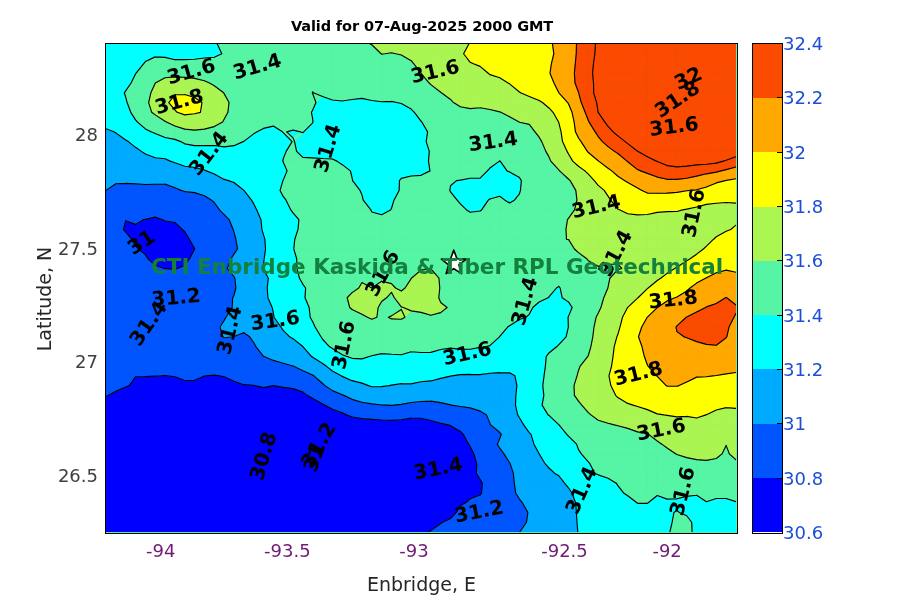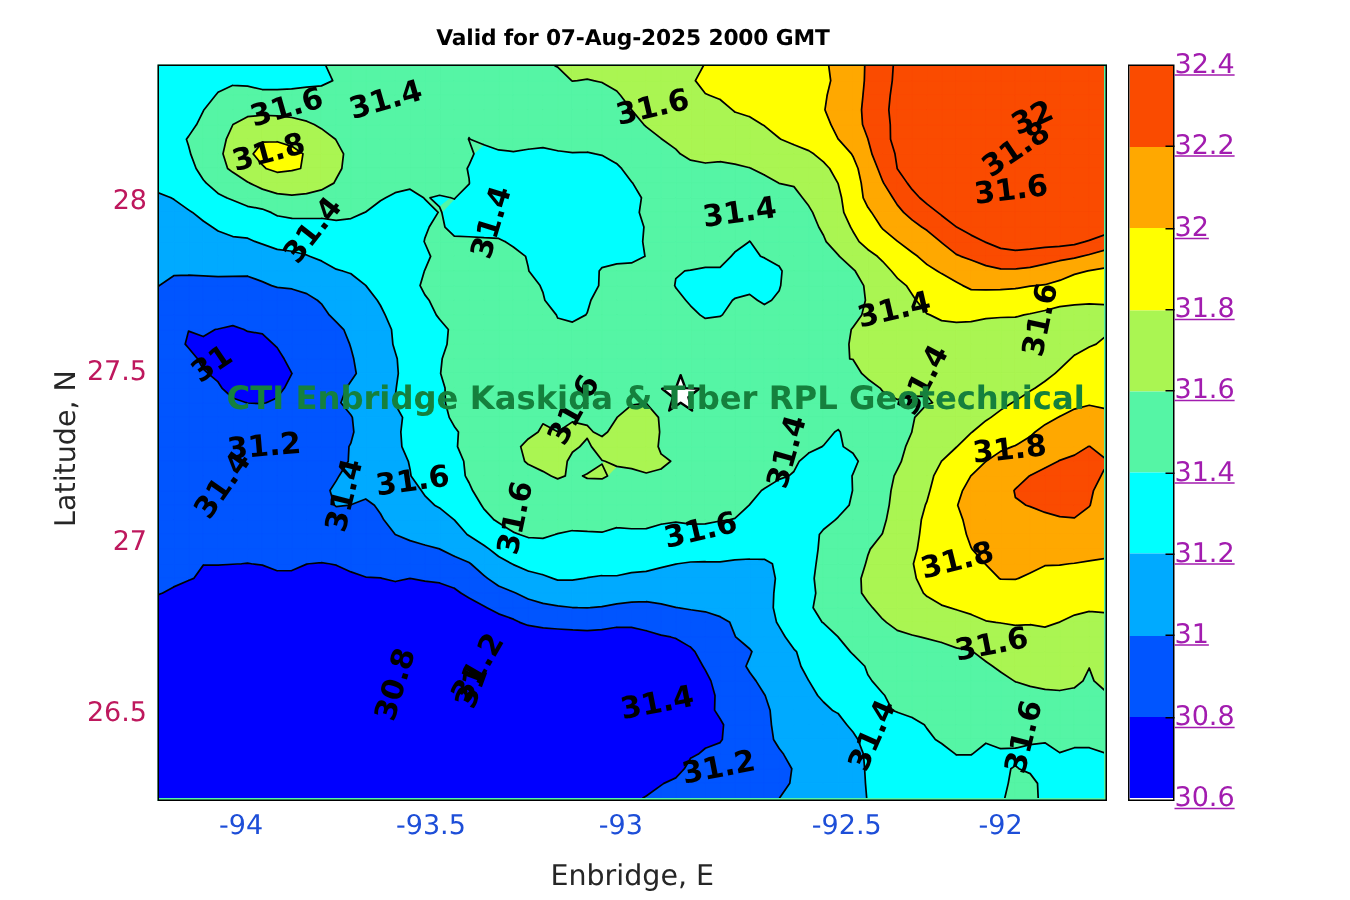--- a/index.html
+++ b/index.html
@@ -44,47 +44,46 @@
   .axis-label-y {
     position: absolute;
     left: -76px; top: 288px;
     width: 240px; text-align: center;
     font-size: 19px; color: #262626;
     transform: rotate(-90deg);
     transform-origin: center center;
   }
   .xtick {
     position: absolute; top: 540px;
-    font-size: 18px; color: #1d4ed8;
+    font-size: 18px; color: #701a75;
     transform: translateX(-50%);
     white-space: nowrap;
   }
   .ytick {
     position: absolute; left: 98px;
-    font-size: 18px; color: #be185d;
+    font-size: 18px; color: #404040;
     transform: translateY(-50%);
     text-align: right;
     white-space: nowrap;
   }
 
   .cbar-frame {
     position: absolute;
     left: 752px; top: 43px;
     width: 31px; height: 491px;
     border: 1.4px solid #000;
     box-sizing: border-box;
     overflow: hidden;
   }
   .cbar-band { width: 100%; }
   .cbar-tick {
     position: absolute; left: 783px;
-    font-size: 18px; color: #a21caf;
+    font-size: 18px; color: #1d4ed8;
     transform: translateY(-50%);
     white-space: nowrap;
-    text-decoration: underline;
   }
   .cbar-ticklines { position: absolute; left: 752px; top: 43px; width: 31px; height: 491px; }
   .cbar-ticklines i {
     position: absolute; right: 0;
     width: 6px; height: 0;
     border-top: 1.4px solid #000;
     display: block;
   }
 
   .annot-text {

